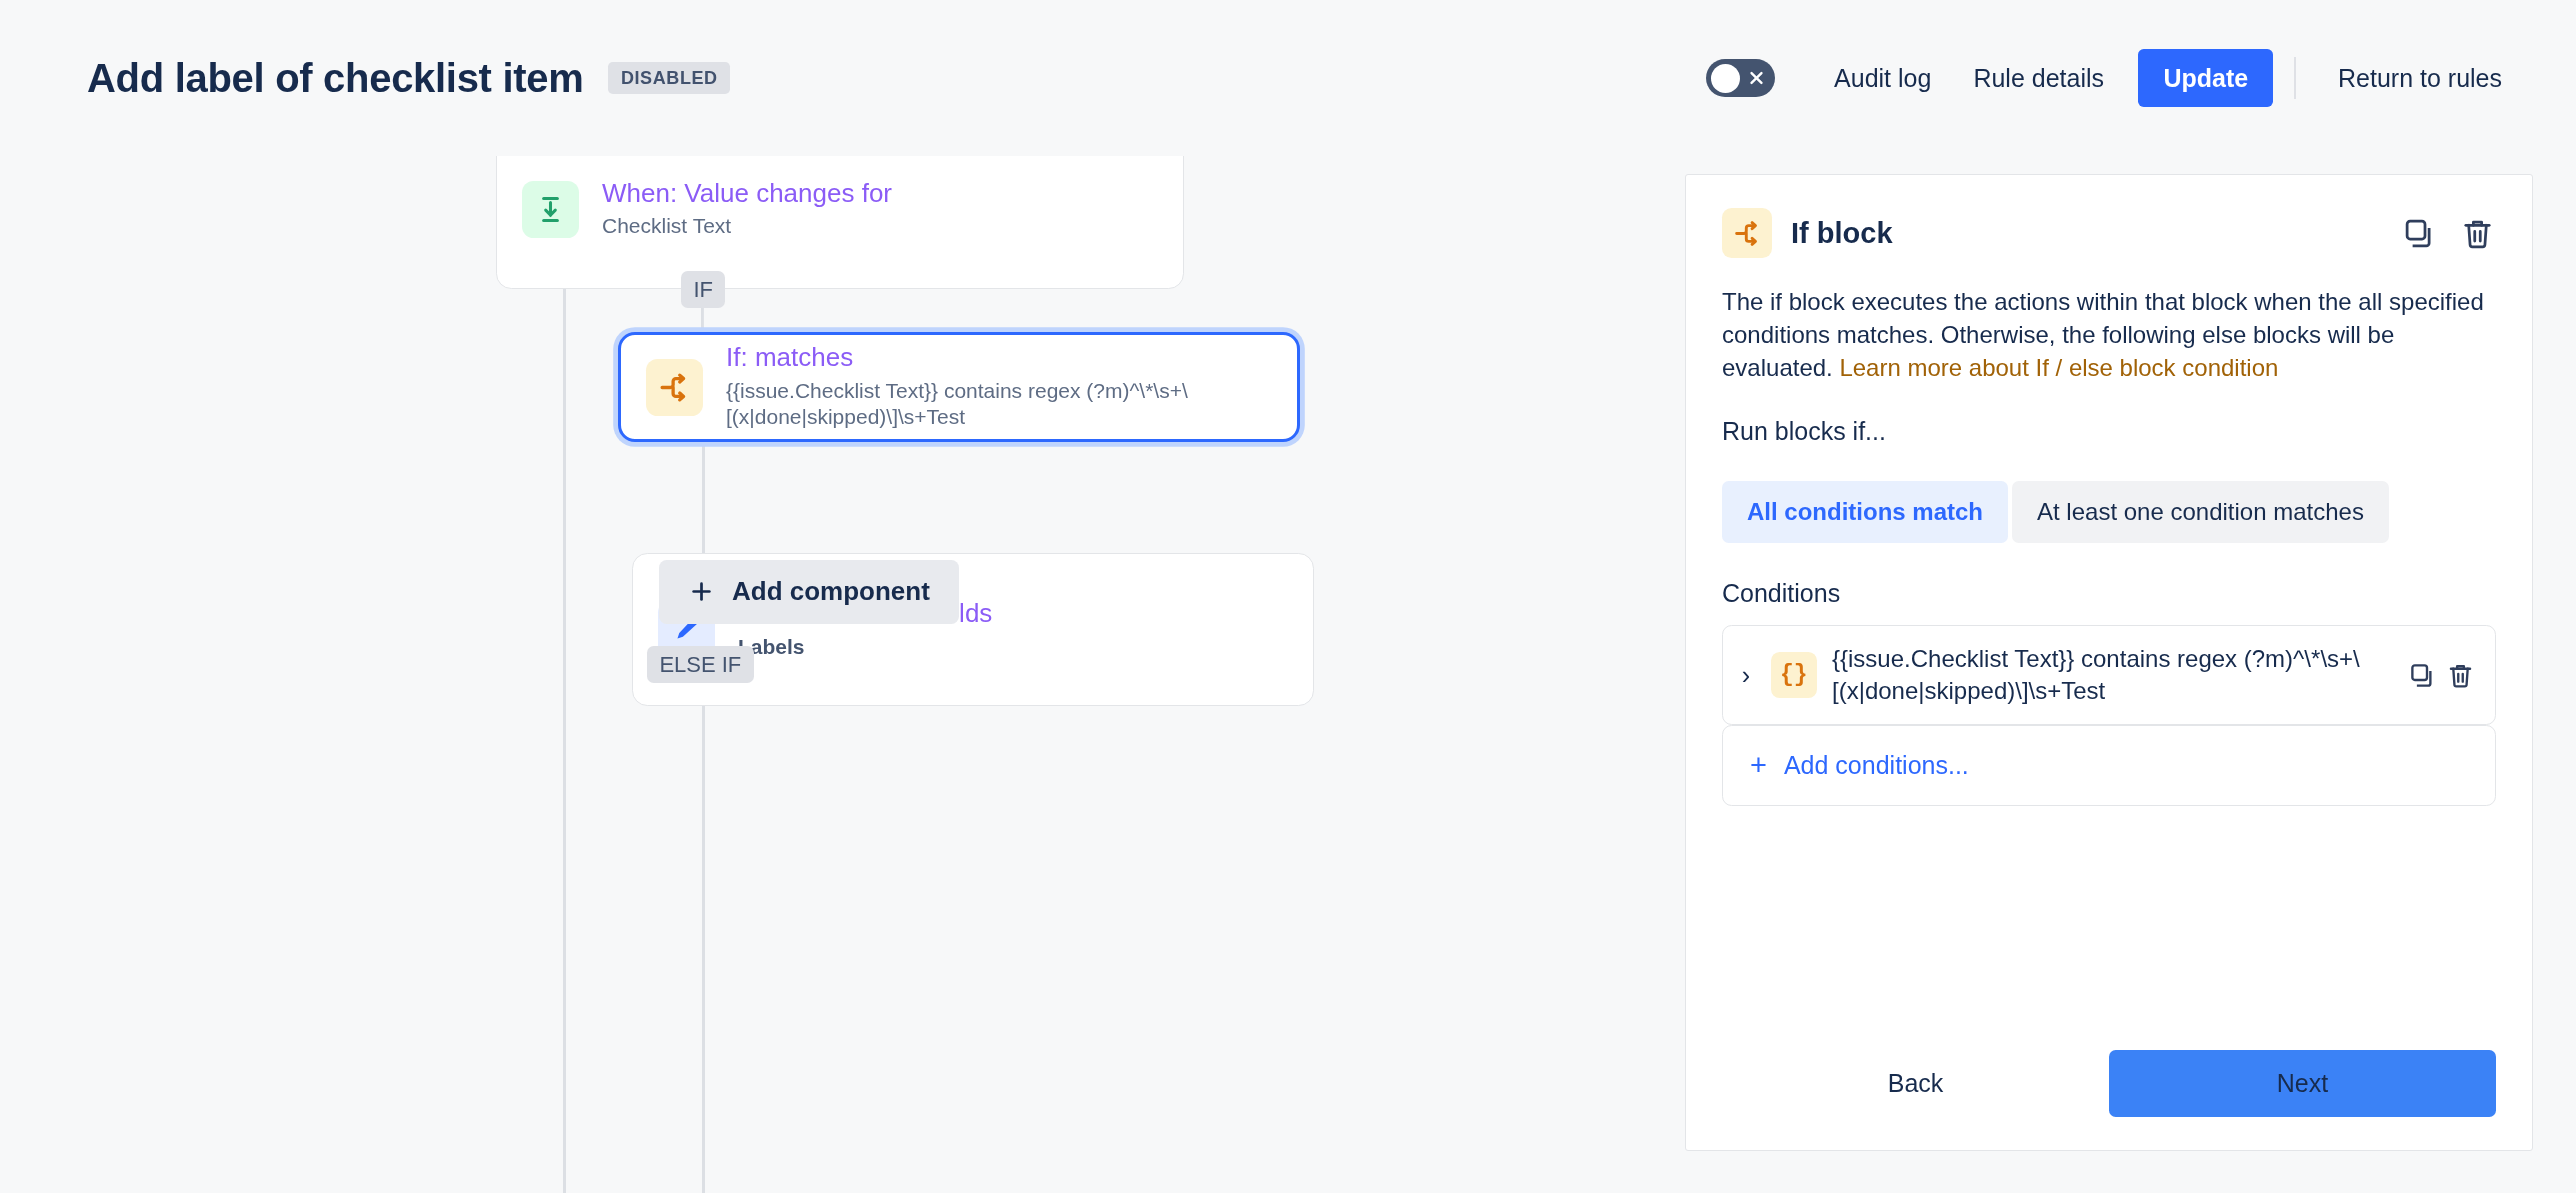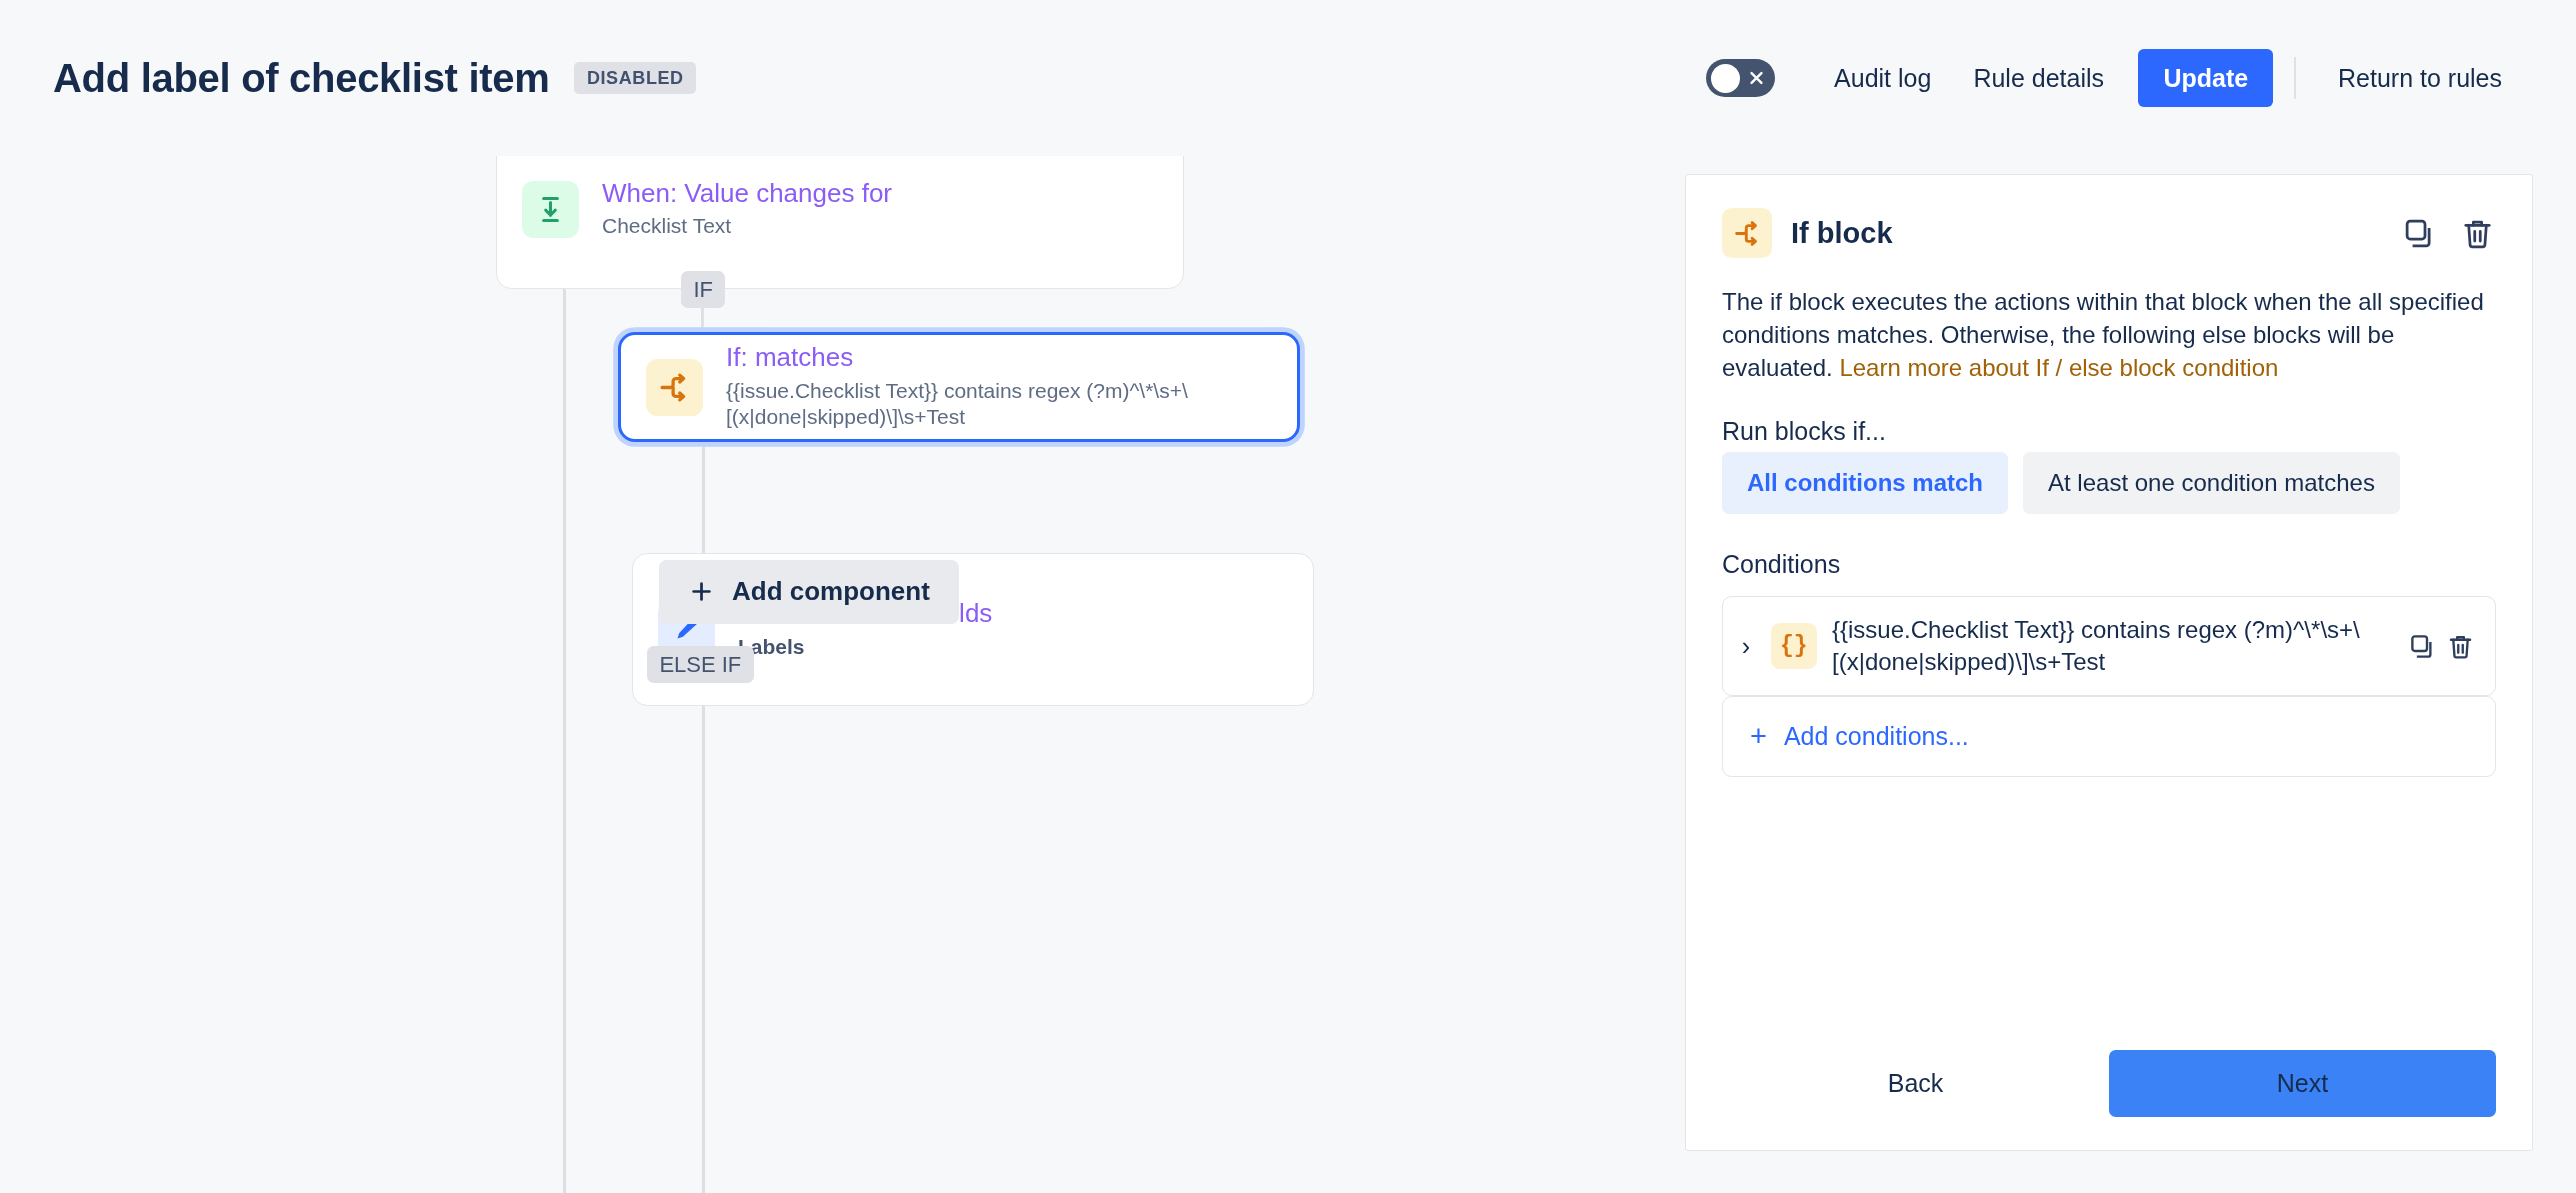--- a/index.html
+++ b/index.html
@@ -22,20 +22,21 @@
     display: flex;
     align-items: center;
     box-sizing: border-box;
     padding: 0 53px 0 53px;
   }
   .header-left {
     display: flex;
     align-items: center;
     gap: 25px;
     flex: 1;
+    margin-left: 34px;
   }
   .rule-title {
     font-size: 40px;
     font-weight: 700;
     color: #172B4D;
     letter-spacing: -0.3px;
     white-space: nowrap;
   }
   .status-badge {
     background: #DFE1E6;
@@ -229,23 +230,23 @@
     text-decoration: none;
     cursor: pointer;
   }
   .section-label {
     margin-top: 33px;
     font-size: 25px;
     font-weight: 400;
     color: #172B4D;
   }
   .seg-row {
-    margin-top: 6px;
-    display: flex;
-    gap: 15px;
+    margin-top: 35px;
+    display: flex;
+    gap: 4px;
   }
   .seg-btn {
     border: none;
     border-radius: 6.7px;
     padding: 17px 25px;
     font-size: 24px;
     cursor: pointer;
     font-family: "Liberation Sans", sans-serif;
     background: #F1F2F4;
     color: #172B4D;

